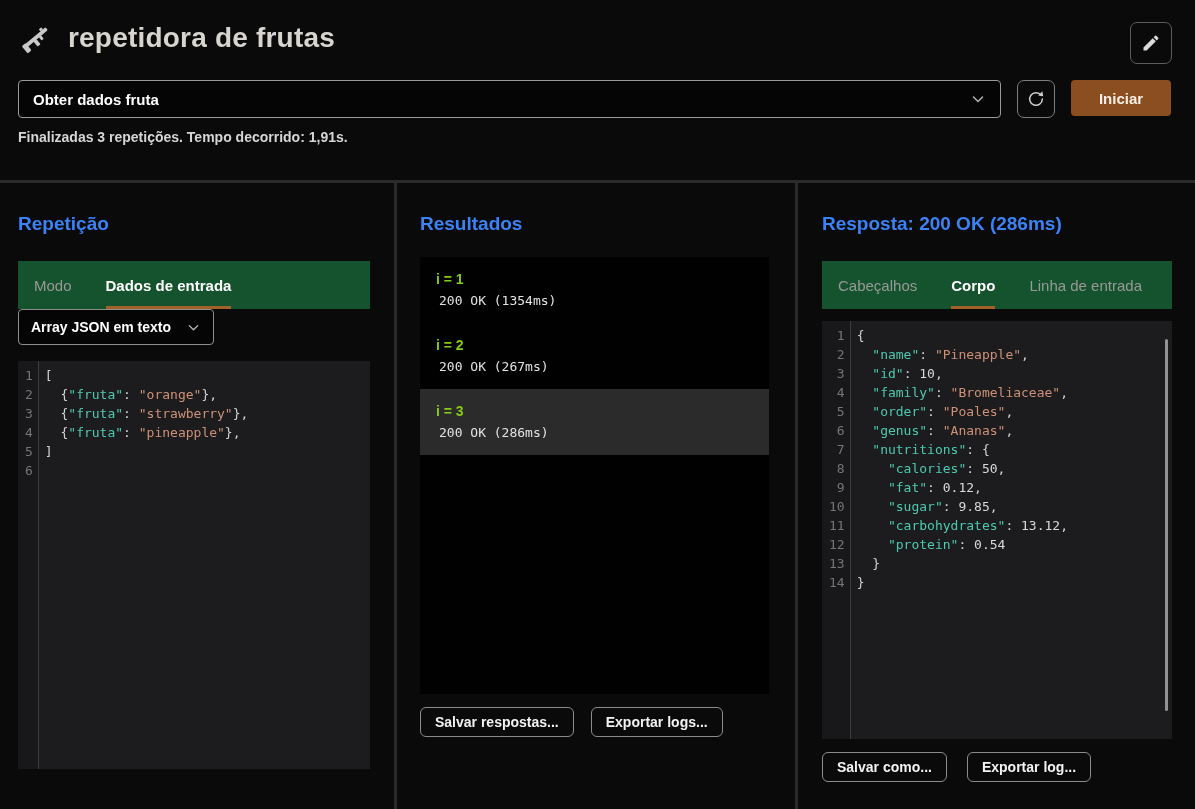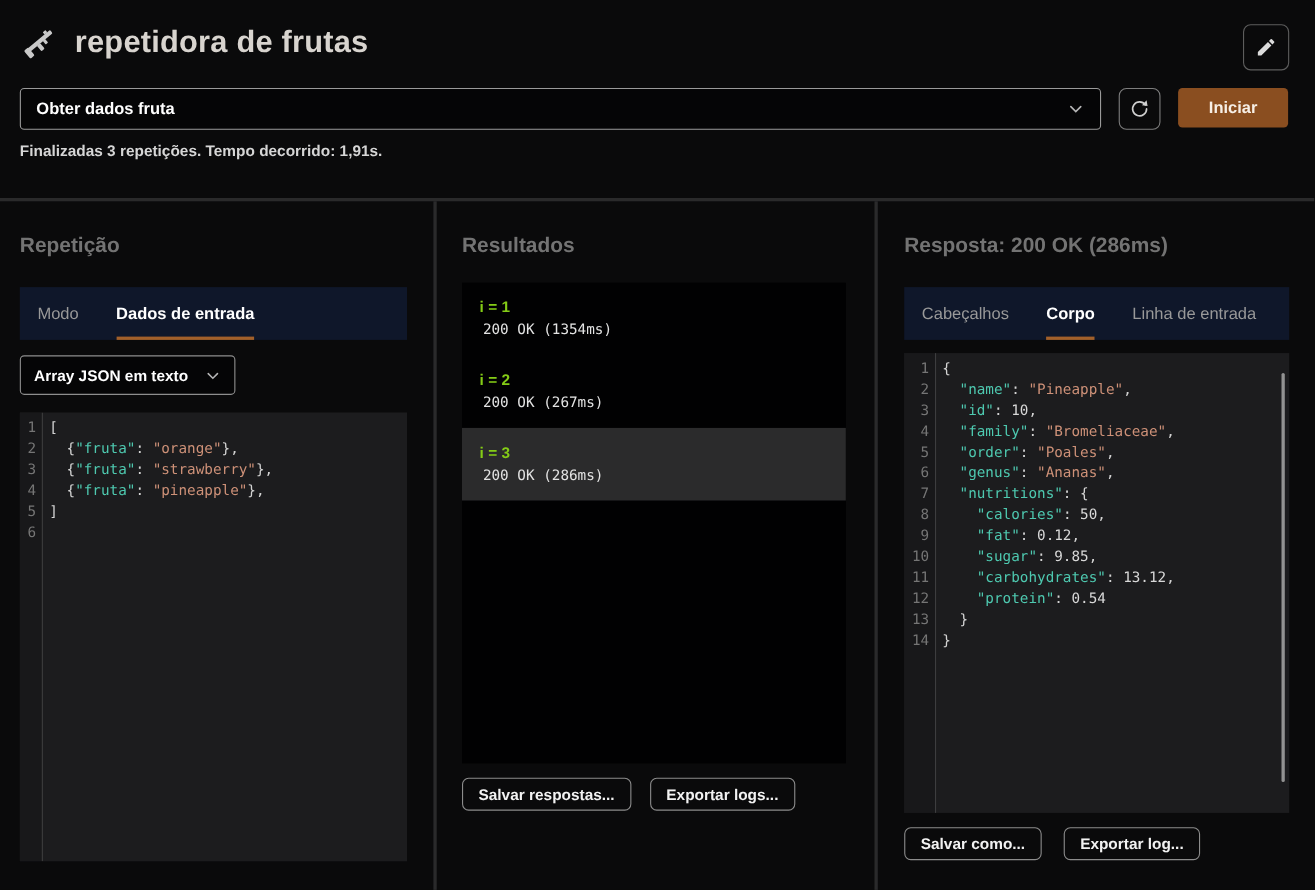--- a/index.html
+++ b/index.html
@@ -41,34 +41,34 @@
   
   .main {
     position:absolute; top:180px; left:0; right:0; bottom:0;
     border-top:3px solid #2a2a2b; display:flex;
   }
   .vdiv { width:3px; background:#2a2a2b; }
   .panel { position:relative; }
   .panel-left  { width:394px; padding:0 24px 0 18px; }
   .panel-mid   { width:398px; padding:0 26px 0 23px; }
   .panel-right { flex:1;      padding:0 23px 0 24px; }
-  .panel-title { margin-top:30px; font-size:19px; font-weight:600; color:#737373; }
+  .panel-title { margin-top:30px; font-size:19px; font-weight:600; color:#3b82f6; }
   
   .tabbar {
-    margin-top:26px; height:48px; background:#0f172a;
+    margin-top:26px; height:48px; background:#14532d;
     display:flex; align-items:stretch; gap:34px; padding-left:16px;
   }
   .tab { display:flex; align-items:center; font-size:15px; color:#999; position:relative; cursor:pointer; }
   .tab.active { color:#fff; font-weight:700; }
   .tab.active::after {
     content:""; position:absolute; left:0; right:0; bottom:0; height:3px; background:#a2602a;
   }
   
   .mini-select {
-    margin-top:14px; width:196px; height:36px; background:#050506;
+    width:196px; height:36px; background:#050506;
     border:1px solid #8e8e8e; border-radius:4px; display:flex; align-items:center;
     padding:0 12px; font-size:14px; font-weight:600; color:#fff; cursor:pointer;
   }
   .mini-select .chev { margin-left:auto; display:flex; }
   
   .editor {
     background:#1c1c1e; display:flex; align-items:stretch; overflow:hidden; position:relative;
     font-family:"DejaVu Sans Mono", monospace; font-size:13px; line-height:19px;
   }
   .editor-left  { margin-top:16px; height:408px; }

